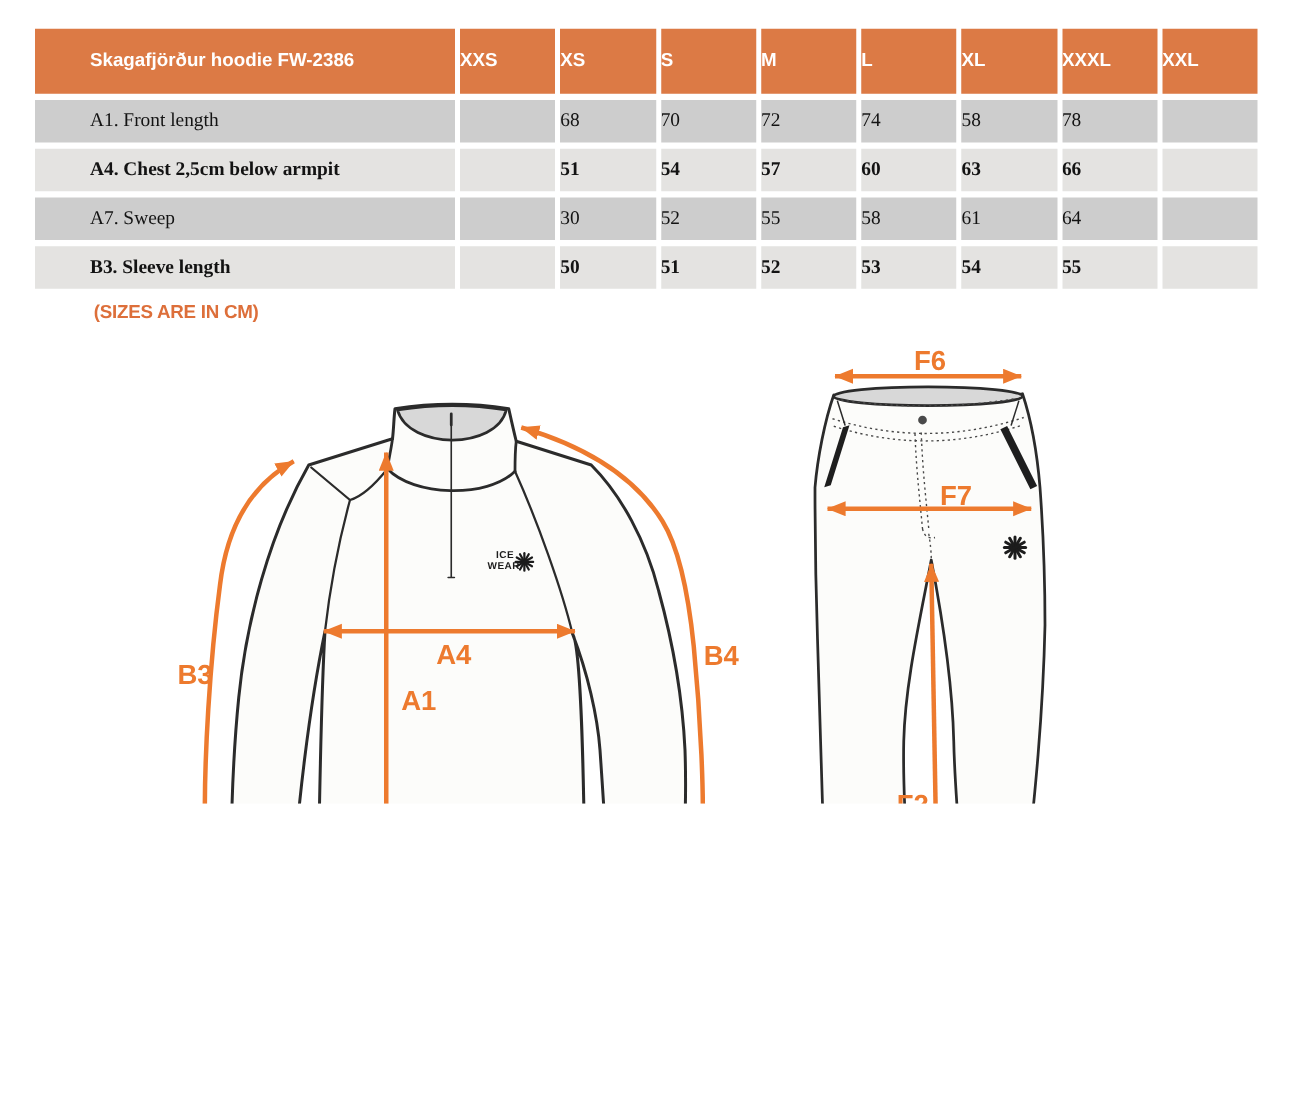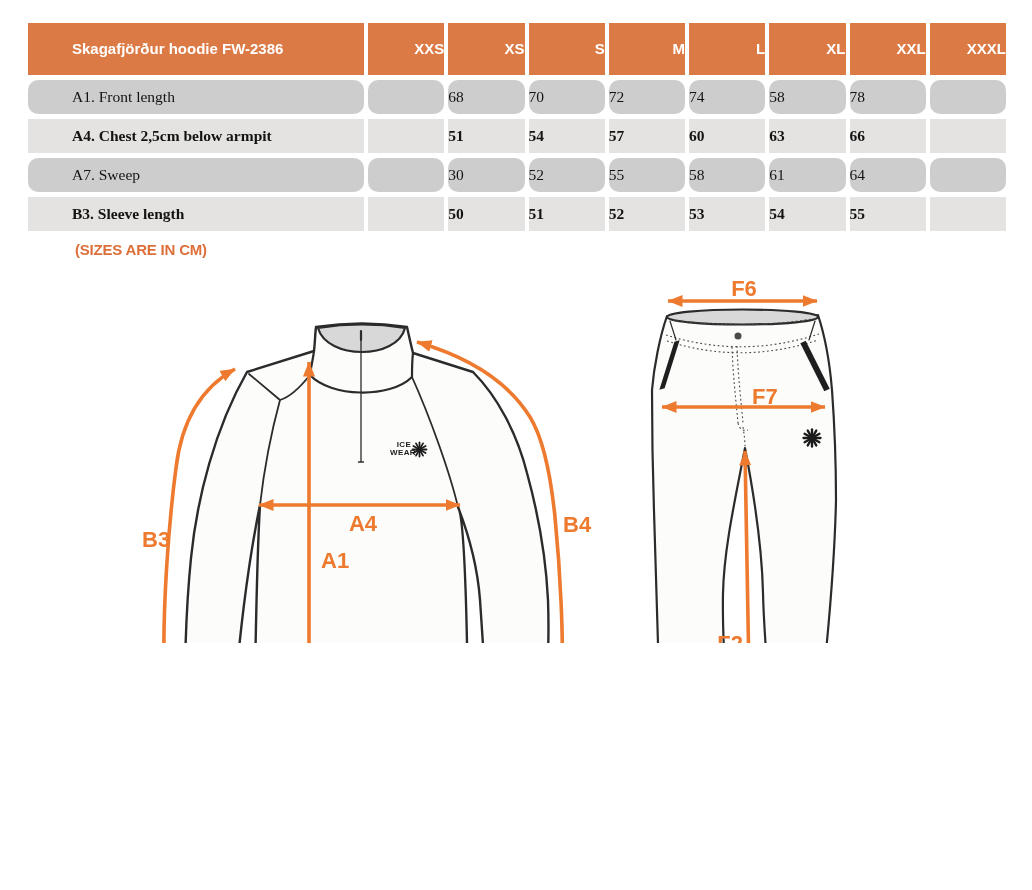--- a/index.html
+++ b/index.html
@@ -4,26 +4,26 @@
 <style>
   html,body{margin:0;padding:0;background:#fff;}
   .canvas{position:relative;width:1032px;height:643px;background:#ffffff;overflow:hidden;
           font-family:"Liberation Sans",sans-serif;}
   
   .size-table{position:absolute;left:28px;top:23px;width:978px;display:grid;
               grid-template-columns:336px repeat(8,1fr);
               grid-template-rows:52px repeat(4,34px);
               column-gap:4px;row-gap:5px;}
   .th{background:#dc7a45;color:#ffffff;font-weight:bold;font-size:15px;line-height:52px;
-      text-align:right;white-space:nowrap;overflow:hidden;}
+      text-align:left;white-space:nowrap;overflow:hidden;}
   .th-label{text-align:left;padding-left:44px;}
   .td{font-family:"Liberation Serif",serif;font-size:15.5px;line-height:34px;color:#131313;
       text-align:left;white-space:nowrap;overflow:hidden;}
   .td-label{text-align:left;padding-left:44px;}
-  .row-a{background:#cdcdcd;border-radius:10px;}
+  .row-a{background:#cdcdcd;}
   .row-b{background:#e4e3e1;font-weight:bold;}
   
   .note{position:absolute;left:75px;top:241px;color:#dd6f3a;font-weight:bold;font-size:15px;
         letter-spacing:-0.2px;}
   
   svg{position:absolute;overflow:visible;}
   .svg-hoodie{left:135px;top:318px;}
   .svg-pants{left:640px;top:281px;}
   .outline{fill:#fcfcfa;stroke:#2b2b2b;stroke-width:2.4;stroke-linejoin:round;stroke-linecap:round;}
   .seam{fill:none;stroke:#2b2b2b;stroke-width:1.8;stroke-linecap:round;}
@@ -43,22 +43,22 @@
 <div class="canvas">
 
   <div class="size-table">
     <div class="th th-label">Skagafjörður hoodie FW-2386</div>
     <div class="th">XXS</div>
     <div class="th">XS</div>
     <div class="th">S</div>
     <div class="th">M</div>
     <div class="th">L</div>
     <div class="th">XL</div>
+    <div class="th">XXXL</div>
     <div class="th">XXL</div>
-    <div class="th">XXXL</div>
 
     <div class="td td-label row-a">A1. Front length</div>
     <div class="td row-a"></div>
     <div class="td row-a">68</div>
     <div class="td row-a">70</div>
     <div class="td row-a">72</div>
     <div class="td row-a">74</div>
     <div class="td row-a">58</div>
     <div class="td row-a">78</div>
     <div class="td row-a"></div>

